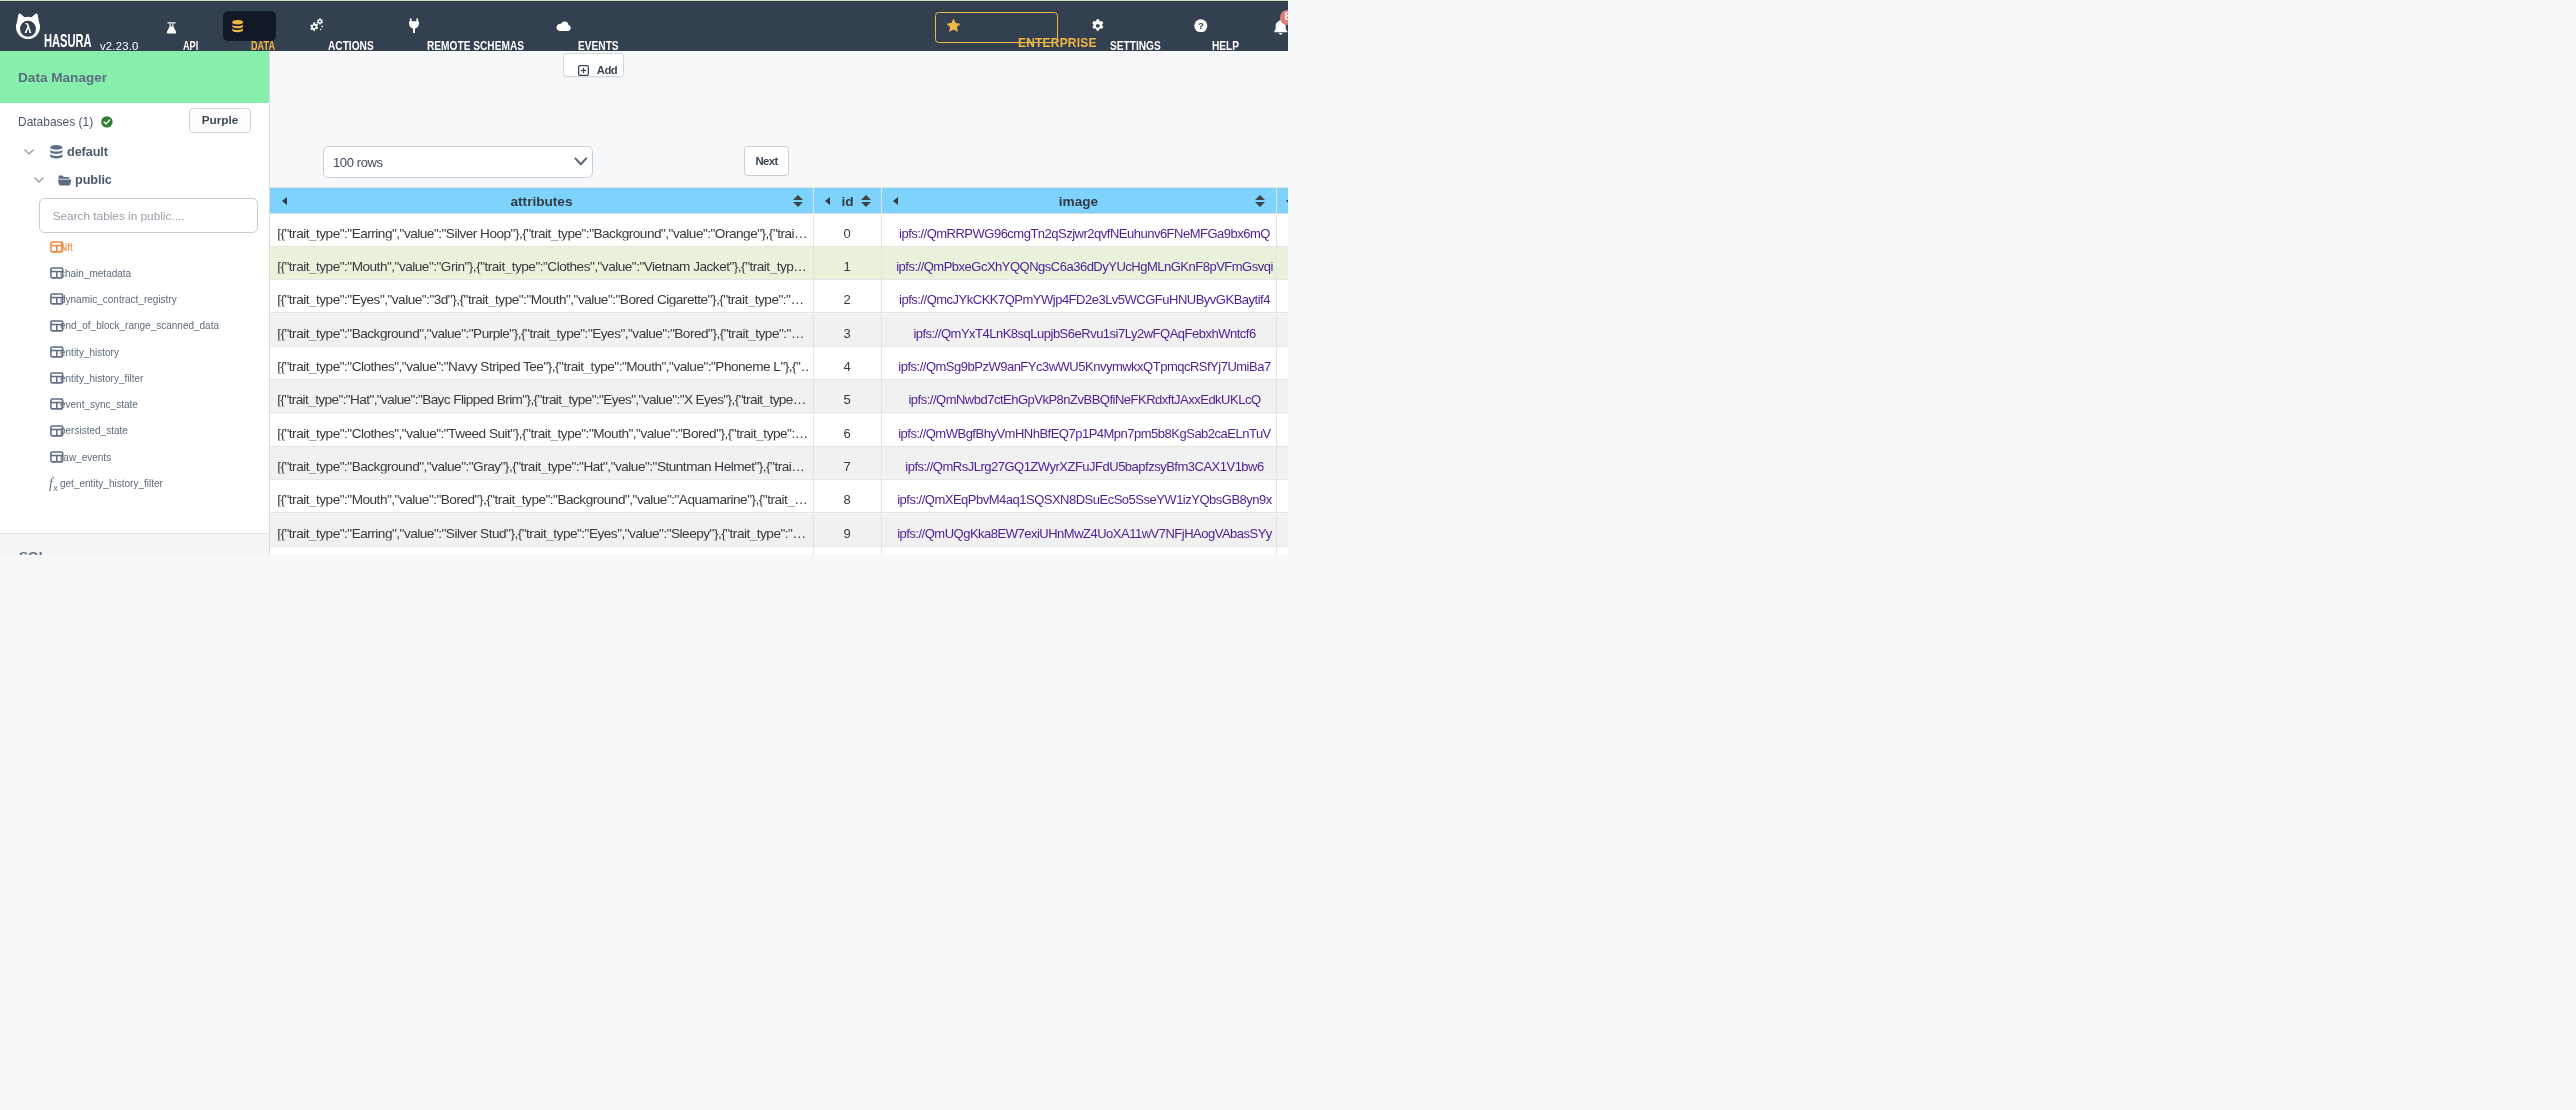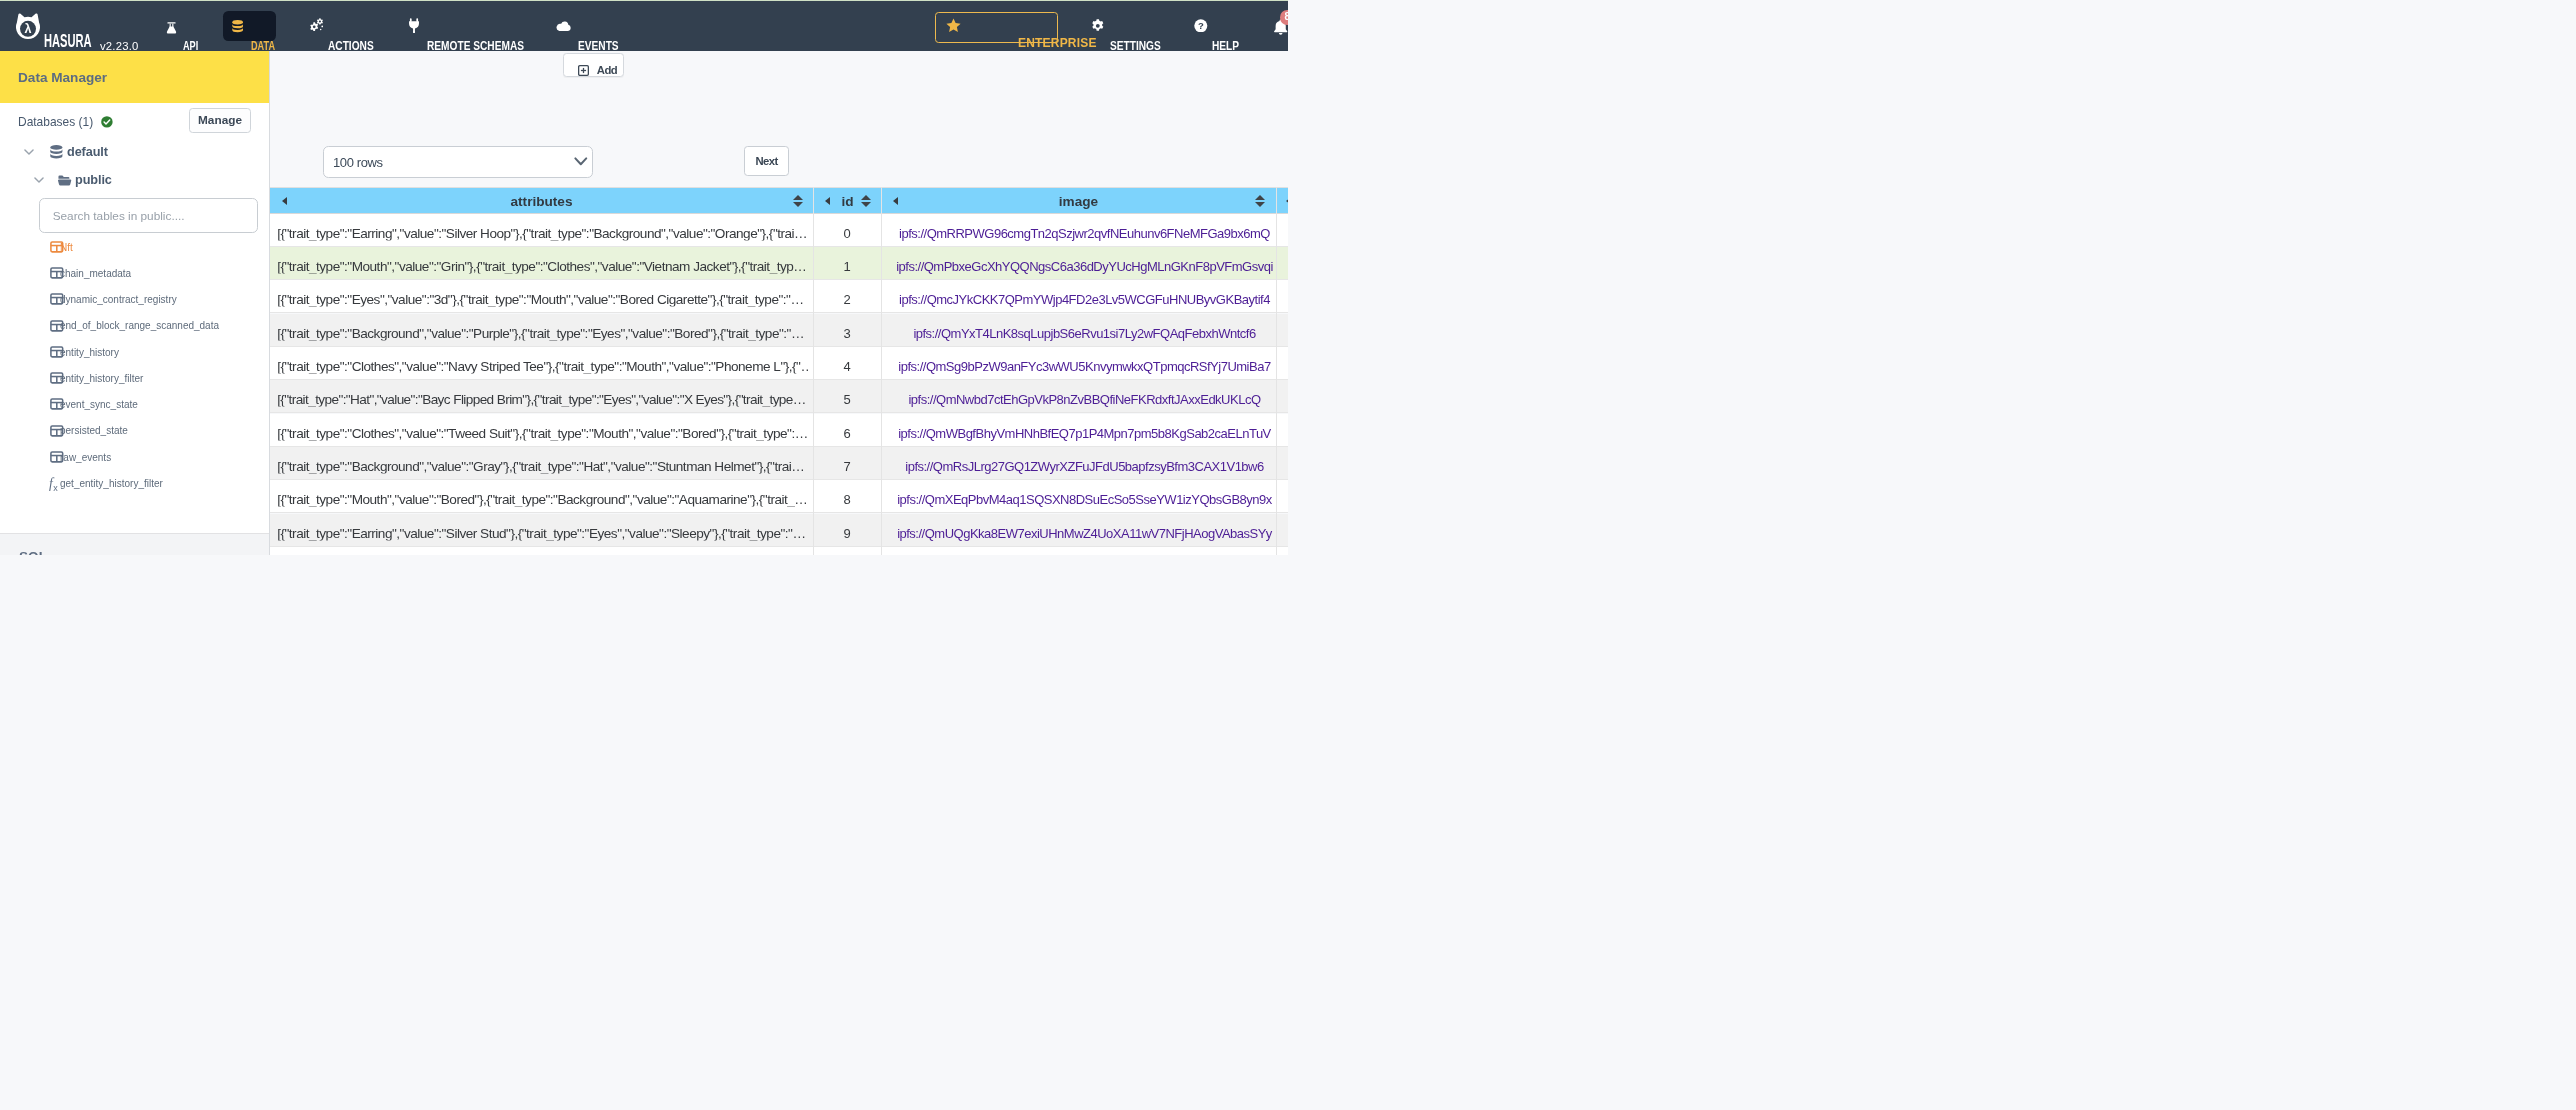--- a/index.html
+++ b/index.html
@@ -9,21 +9,21 @@
   
   #strip { position:absolute; left:0; top:0; width:1288px; height:0.9px; background:#cfe0c5; }
   #nav { position:absolute; left:0; top:0.9px; width:1288px; height:50px; background:#33404f; }
   .navitem { position:absolute; top:2.7px; height:49px; display:flex; align-items:flex-end; color:#fff; font-weight:bold; font-size:12.7px; letter-spacing:0; }
   .navitem .nl { display:inline-block; transform:scaleX(0.8); transform-origin:left center; white-space:nowrap; }
   .navitem .nn { display:inline-block; transform:scaleX(0.72); transform-origin:left center; }
   #pill { position:absolute; left:223px; top:10.4px; width:53px; height:30px; background:#111927; border-radius:5.4px; }
   .gold { color:#f0b747; }
   
   #sidebar { position:absolute; left:0; top:51px; width:270px; height:505px; background:#fff; border-right:0.9px solid #d8dbdf; }
-  #creamhdr { position:absolute; left:0; top:0; width:269px; height:52px; background:#fde047; }
+  #creamhdr { position:absolute; left:0; top:0; width:269px; height:52px; background:#86efac; }
   #creamhdr .t { position:absolute; left:18px; top:50%; transform:translateY(-50%); font-size:13.6px; font-weight:bold; color:#5c6c81; }
   .slateb { color:#47586d; font-weight:normal; font-size:13.6px; }
   #manage { position:absolute; left:189px; top:57px; width:62px; height:24.5px; background:#fdfdfe; border:0.9px solid #d0d5da; border-radius:3.6px; font-weight:bold; font-size:11.8px; color:#3c4857; display:flex; align-items:center; justify-content:center; }
   .treelabel { font-weight:bold; font-size:12.7px; letter-spacing:-0.1px; color:#4a5b6f; }
   #searchbox { position:absolute; left:39px; top:147px; width:219px; height:35px; border:0.9px solid #c8cdd2; border-radius:5.4px; background:#fff; }
   #searchbox .ph { position:absolute; left:12.7px; top:50%; transform:translateY(-50%); font-size:11.8px; color:#98a0a9; }
   .litem { position:absolute; left:60px; height:26px; display:flex; align-items:center; font-size:10px; color:#5e6b7b; }
   .tico { position:absolute; left:50px; }
   #sqlftr { position:absolute; left:0; top:482px; width:269px; height:22.6px; background:#f3f4f6; border-top:0.9px solid #e2e2e4; }
   #sqlftr .t { position:absolute; left:19px; font-size:13.6px; font-weight:bold; color:#5f6e83; }
@@ -147,21 +147,21 @@
 </div>
 <div id="sidebar">
   <div id="creamhdr">
       <div class="t">Data Manager</div>
     </div>
   <div class="abs slateb" style="left:18px;top:59px;height:24.5px;line-height:24.5px"><span style="display:inline-block;transform:scaleX(0.88);transform-origin:left center">Databases (1)</span></div>
   <svg class="abs" style="left:101px;top:65px" width="11.8" height="11.8" viewBox="0 0 13 13">
     <circle cx="6.5" cy="6.5" r="6.3" fill="#2e7d32"></circle>
     <path d="M3.4 6.7 l2.1 2.1 4.1 -4.3" stroke="#fff" stroke-width="1.6" fill="none" stroke-linecap="round" stroke-linejoin="round"></path>
   </svg>
-  <div id="manage">Manage</div>
+  <div id="manage">Purple</div>
 
   <svg class="abs" style="left:23.5px;top:98px" width="10" height="6.3" viewBox="0 0 11 7">
       <path d="M1 1 l4.5 4.5 L10 1" stroke="#9aa3ad" stroke-width="1.6" fill="none" stroke-linecap="round" stroke-linejoin="round"></path>
     </svg>
   <svg class="abs" style="left:50px;top:94px" width="12.7" height="14.5" viewBox="0 0 14 16">
     <ellipse cx="7" cy="2.7" rx="6.7" ry="2.6" fill="#5f6e83"></ellipse>
     <path fill="#5f6e83" d="M0.3 4.7 a6.7 2.6 0 0 0 13.4 0 v2.7 a6.7 2.6 0 0 1 -13.4 0 Z"></path>
     <path fill="#5f6e83" d="M0.3 9.4 a6.7 2.6 0 0 0 13.4 0 v2.9 a6.7 2.6 0 0 1 -13.4 0 Z"></path>
   </svg>
   <div class="abs treelabel" style="left:67px;top:94px;height:15.4px;line-height:15.4px">default</div>

